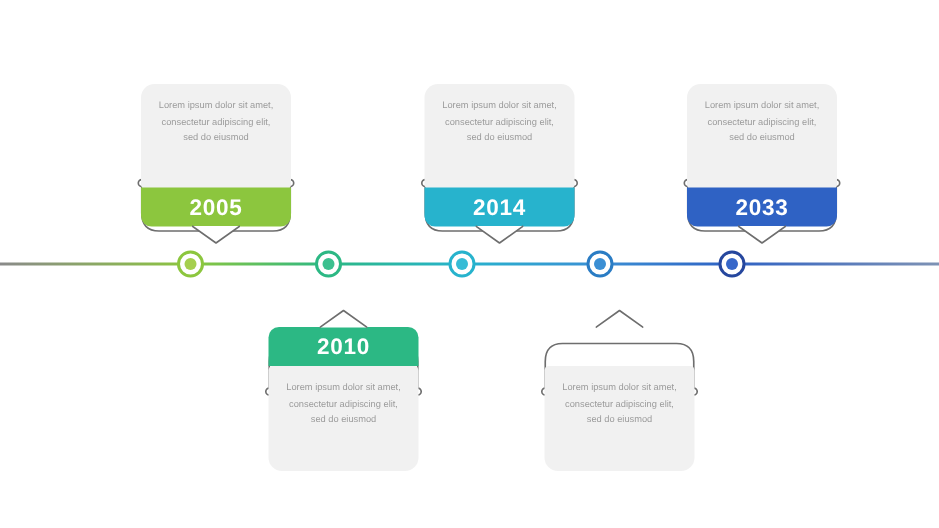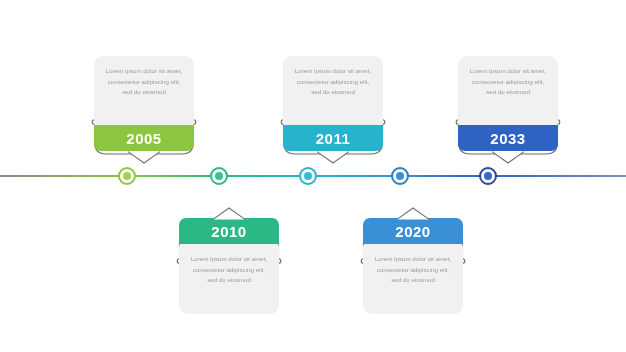--- a/index.html
+++ b/index.html
@@ -111,33 +111,32 @@
             <path d="M0,12.4 L16,1 L32,12.4" fill="#ffffff" stroke="#6e6e6e" stroke-width="1.1" stroke-linejoin="round"></path>
           </svg></div>
       </div>
       <div class="milestone" style="left: 283px; top: 56px; height: 130px;">
         <div class="bracket" style="top: 62px;"><svg width="112" height="52" viewBox="0 0 112 52">
             <path d="M6.5,4 L6.5,24 Q6.5,36 18,36 L94,36 Q105.5,36 105.5,24 L105.5,4" fill="none" stroke="#6e6e6e" stroke-width="1.1"></path>
             <circle cx="6.5" cy="4" r="2.3" fill="#ffffff" stroke="#6e6e6e" stroke-width="1.1"></circle>
             <circle cx="105.5" cy="4" r="2.3" fill="#ffffff" stroke="#6e6e6e" stroke-width="1.1"></circle>
           </svg></div>
         <div class="card top" style="background: rgb(241, 241, 241); color: rgb(155, 155, 155);">Lorem ipsum dolor sit amet, consectetur adipiscing elit, sed do eiusmod</div>
-        <div class="badge top" style="background: rgb(39, 179, 205);">2011</div>
+        <div class="badge top" style="background: rgb(39, 179, 205);">2014</div>
         <div class="tail" style="top: 94px;"><svg width="32" height="13" viewBox="0 0 32 13">
             <path d="M0,0.6 L16,12 L32,0.6" fill="#ffffff" stroke="#6e6e6e" stroke-width="1.1" stroke-linejoin="round"></path>
           </svg></div>
       </div>
       <div class="milestone" style="left: 363px; top: 196px; height: 130px;">
         <div class="bracket" style="top: 17px;"><svg width="112" height="52" viewBox="0 0 112 52">
             <path d="M6.5,48 L6.5,28 Q6.5,16 18,16 L94,16 Q105.5,16 105.5,28 L105.5,48" fill="none" stroke="#6e6e6e" stroke-width="1.1"></path>
             <circle cx="6.5" cy="48" r="2.3" fill="#ffffff" stroke="#6e6e6e" stroke-width="1.1"></circle>
             <circle cx="105.5" cy="48" r="2.3" fill="#ffffff" stroke="#6e6e6e" stroke-width="1.1"></circle>
           </svg></div>
         <div class="card bottom" style="background: rgb(241, 241, 241); color: rgb(155, 155, 155);">Lorem ipsum dolor sit amet, consectetur adipiscing elit, sed do eiusmod</div>
-        <div class="badge bottom" style="background: rgb(59, 143, 212);">2020</div>
         <div class="tail" style="top: 10px;"><svg width="32" height="13" viewBox="0 0 32 13">
             <path d="M0,12.4 L16,1 L32,12.4" fill="#ffffff" stroke="#6e6e6e" stroke-width="1.1" stroke-linejoin="round"></path>
           </svg></div>
       </div>
       <div class="milestone" style="left: 458px; top: 56px; height: 130px;">
         <div class="bracket" style="top: 62px;"><svg width="112" height="52" viewBox="0 0 112 52">
             <path d="M6.5,4 L6.5,24 Q6.5,36 18,36 L94,36 Q105.5,36 105.5,24 L105.5,4" fill="none" stroke="#6e6e6e" stroke-width="1.1"></path>
             <circle cx="6.5" cy="4" r="2.3" fill="#ffffff" stroke="#6e6e6e" stroke-width="1.1"></circle>
             <circle cx="105.5" cy="4" r="2.3" fill="#ffffff" stroke="#6e6e6e" stroke-width="1.1"></circle>
           </svg></div>

